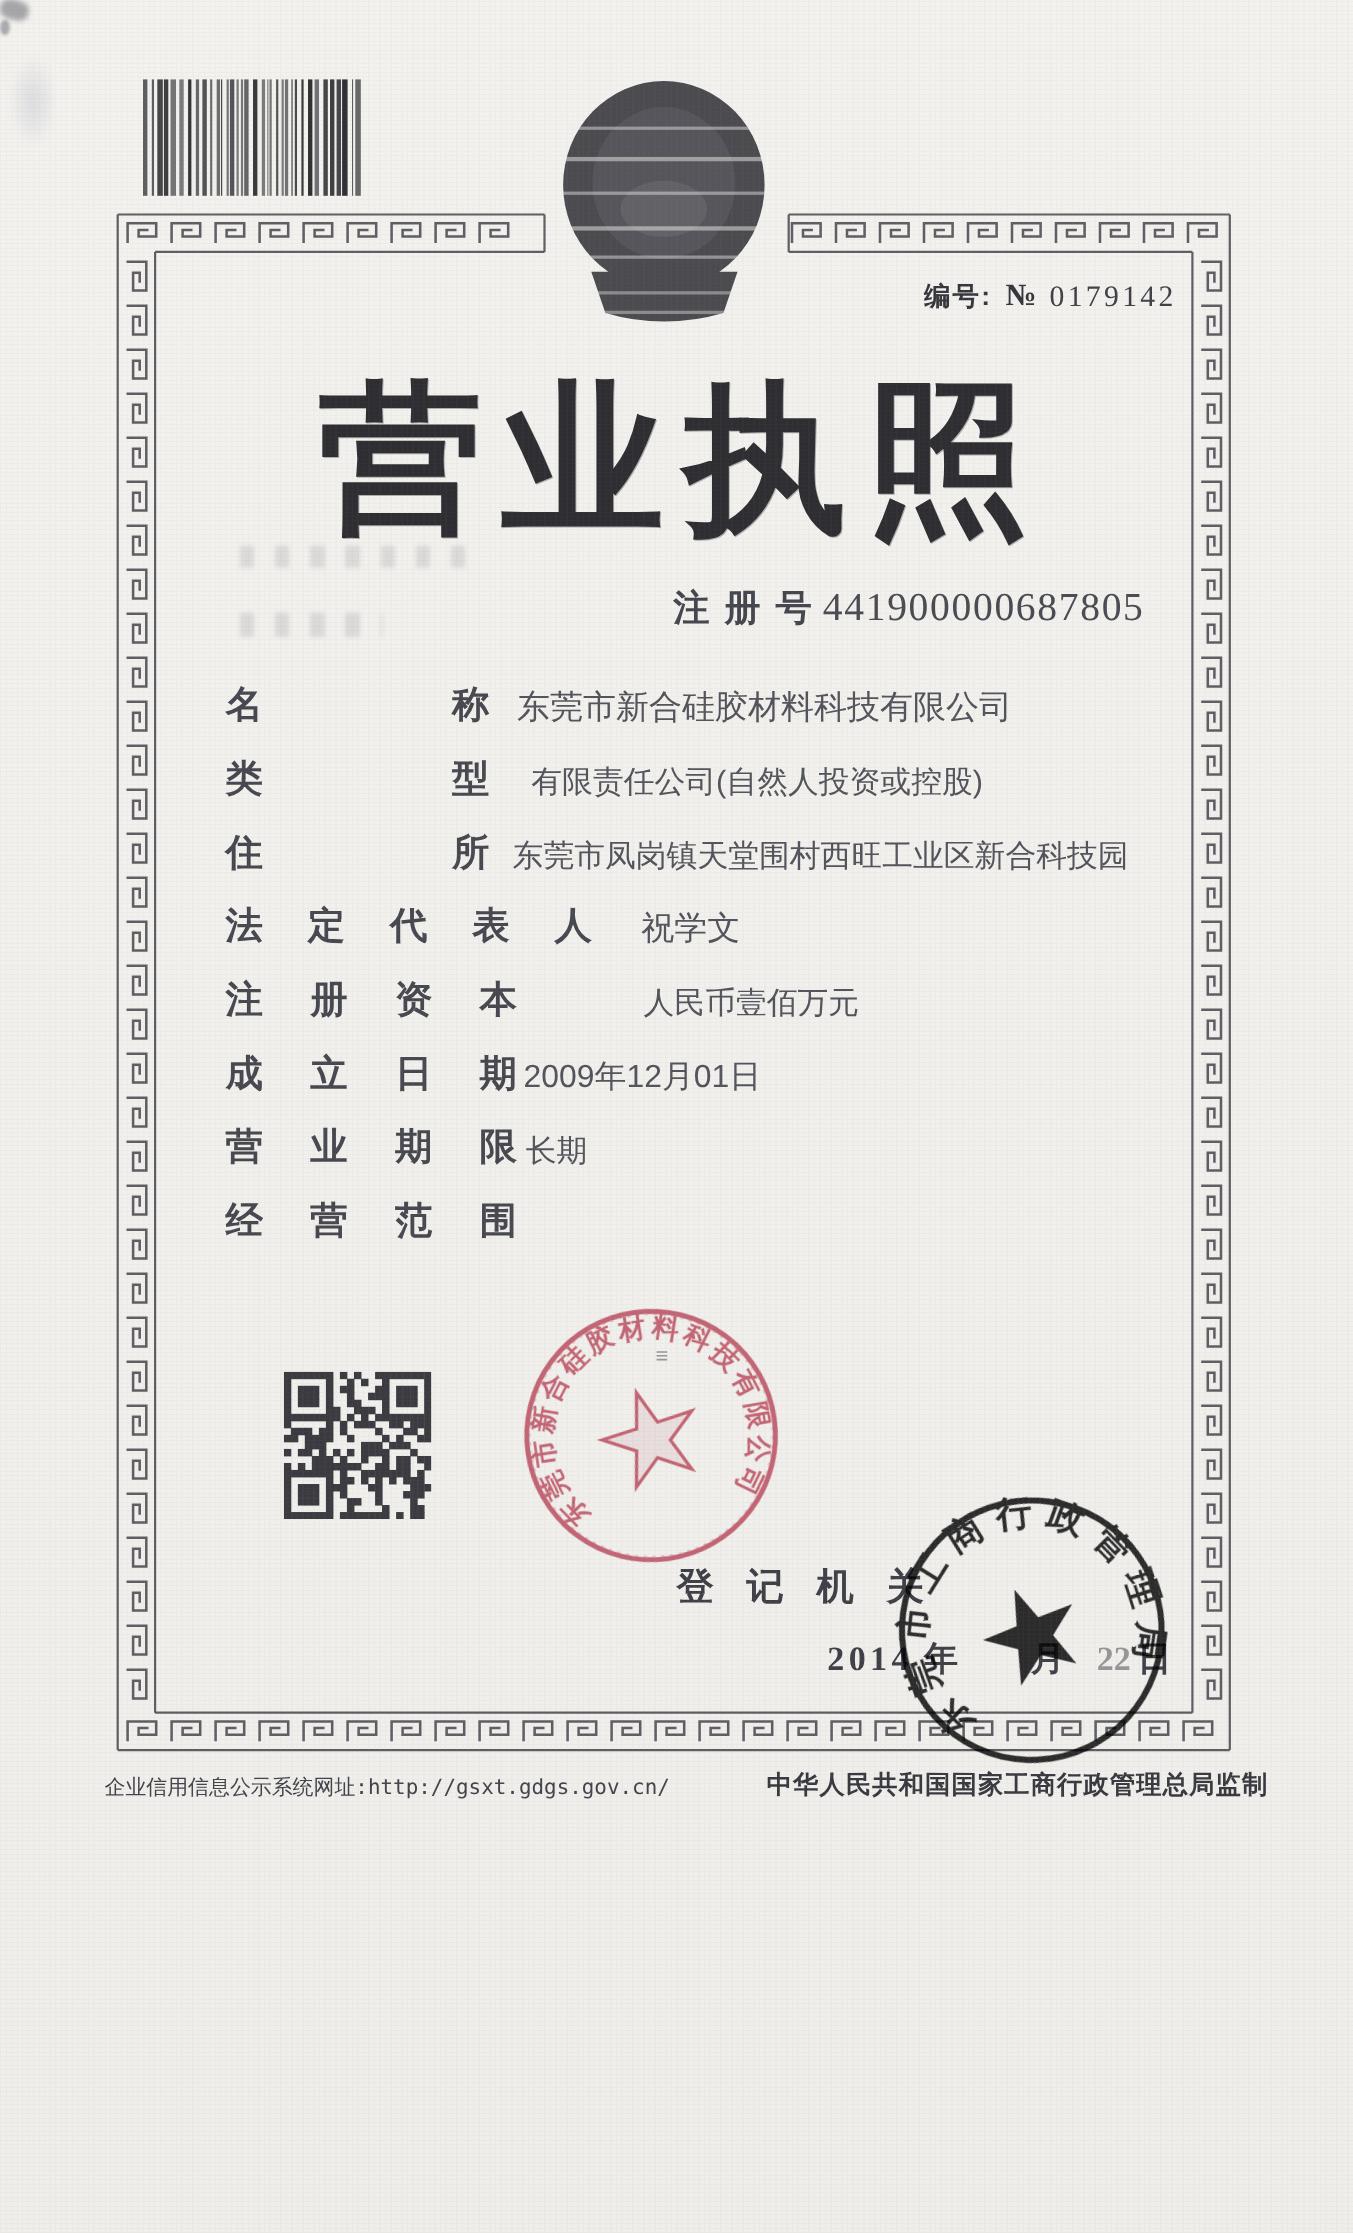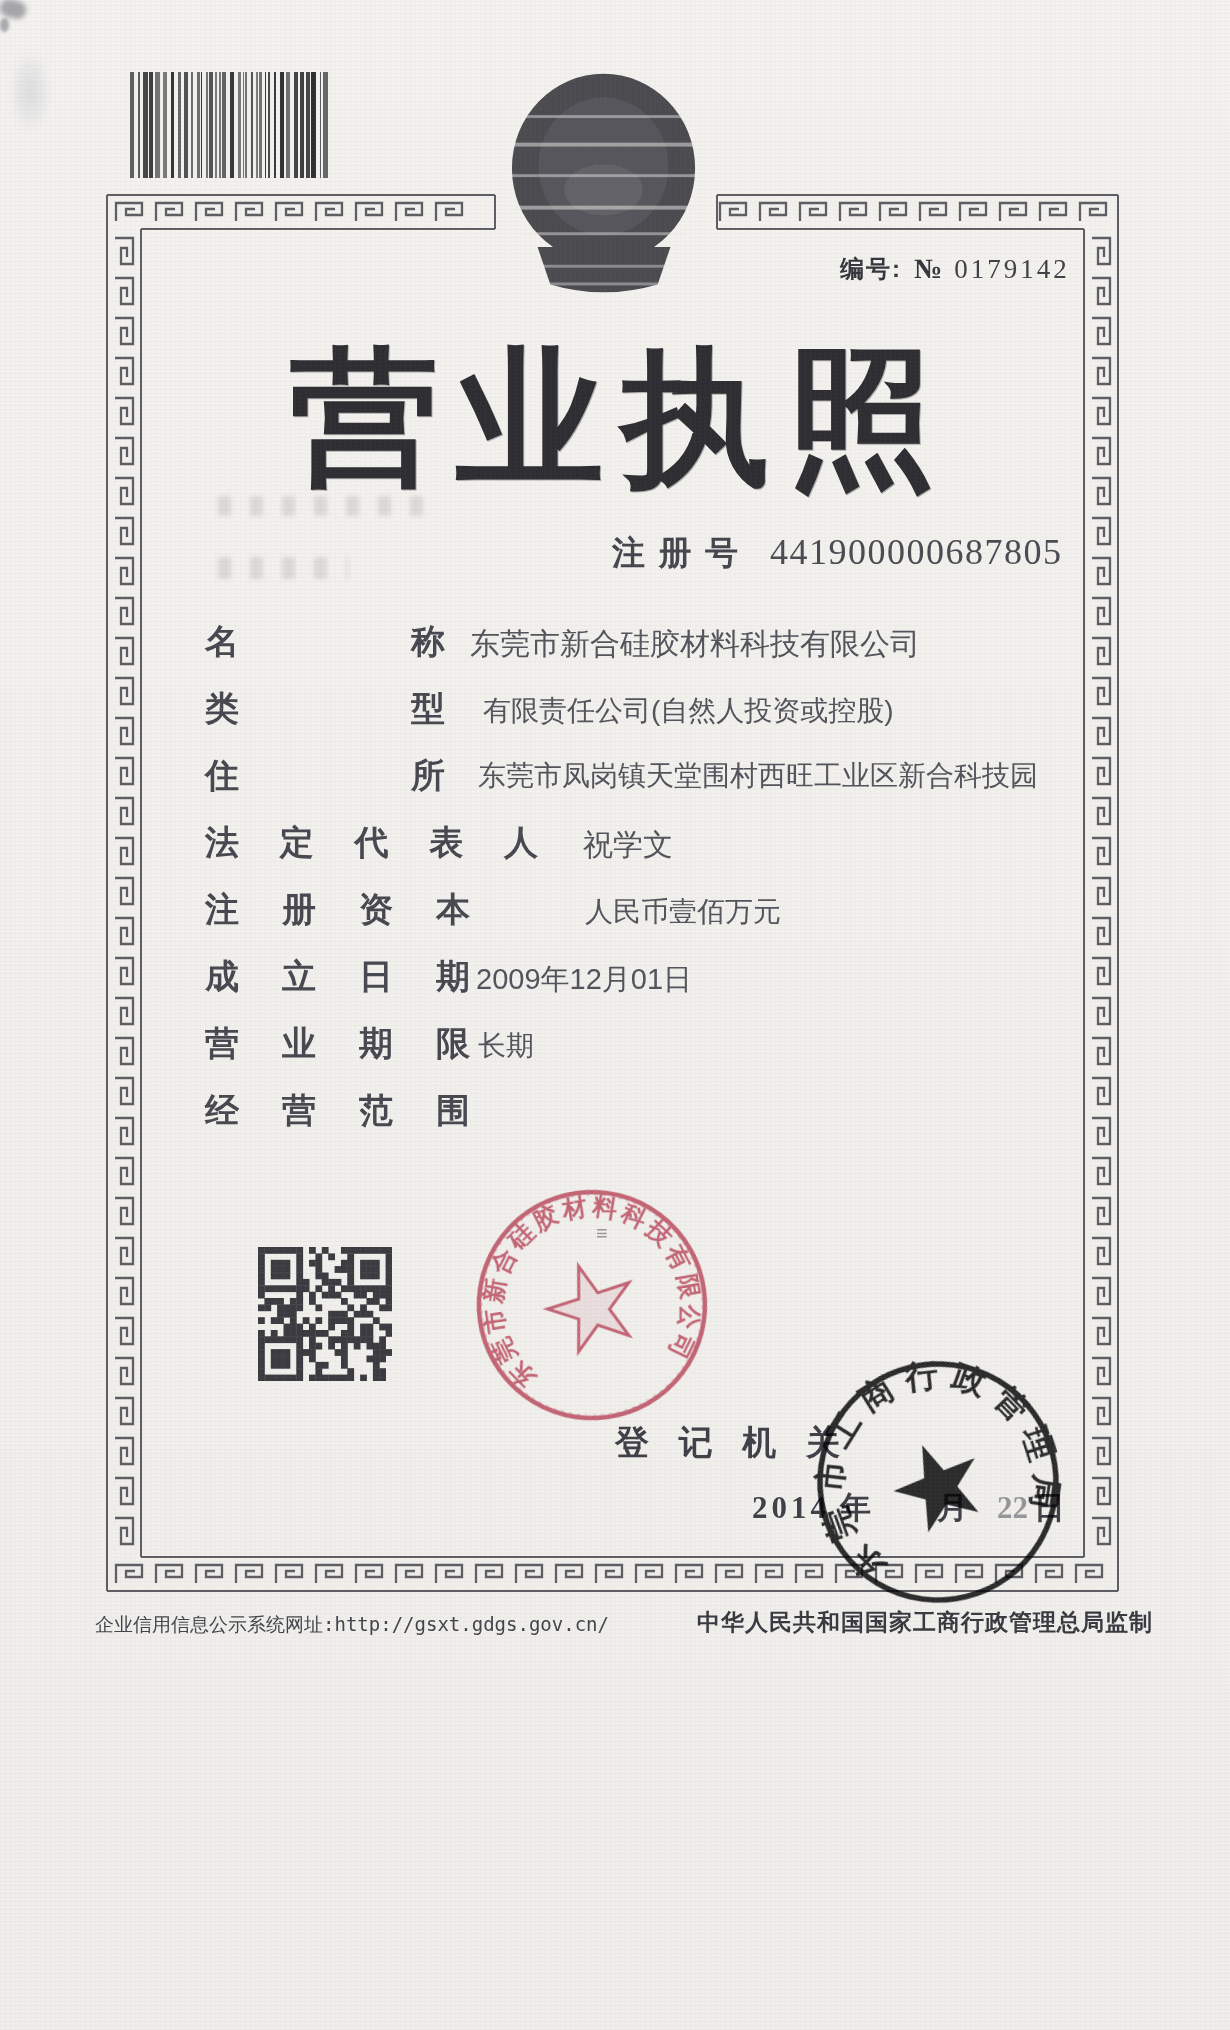--- a/index.html
+++ b/index.html
@@ -18,32 +18,32 @@
   .serial .lab{font-size:24px;letter-spacing:2px;font-weight:600;}
   .serial .numero{font-family:"Liberation Serif",serif;font-size:28px;font-weight:800;}
   .serial .num{font-family:"Liberation Serif",serif;font-size:27px;letter-spacing:3px;color:#3f3f46;}
   
   .title{position:absolute;left:290px;top:338px;width:645px;display:flex;justify-content:space-between;
     font-size:148px;line-height:160px;font-weight:900;color:#2d2d32;
     text-shadow:1px 1px 0 rgba(45,45,50,.35);}
   
   .regno{position:absolute;left:612px;top:531px;display:flex;align-items:baseline;}
   .regno .lab{display:flex;justify-content:space-between;width:126px;font-size:33px;font-weight:700;color:#45454d;}
-  .regno .num{margin-left:32px;font-family:"Liberation Serif",serif;font-size:36px;letter-spacing:1.5px;color:#4a4a52;}
+  .regno .num{margin-left:10px;font-family:"Liberation Serif",serif;font-size:36px;letter-spacing:1.5px;color:#4a4a52;}
   
   .fields{position:absolute;left:205px;top:620px;width:910px;}
   .field-row{display:flex;align-items:flex-start;min-height:67px;}
   .field-label{display:flex;justify-content:space-between;font-size:34px;line-height:42px;font-weight:700;color:#47474f;flex:0 0 auto;}
   .field-value{padding-top:6px;font-size:28px;line-height:36px;color:#53535b;}
   .r1 .field-label,.r2 .field-label,.r3 .field-label{width:240px;}
   .r4 .field-label{width:333px;}
   .r5 .field-label,.r6 .field-label,.r7 .field-label,.r8 .field-label{width:265px;}
   .r1 .field-value{margin-left:25px;font-size:30px;}
   .r2 .field-value{margin-left:38px;}
-  .r3 .field-value{margin-left:33px;font-family:Liberation Mono, monospace;}
+  .r3 .field-value{margin-left:21px;}
   .r4 .field-value{margin-left:45px;font-size:30px;}
   .r5 .field-value{margin-left:115px;}
   .r6 .field-value{margin-left:6px;font-size:29px;}
   .r7 .field-value{margin-left:8px;}
   .r8 .field-value{margin-left:0;width:645px;font-size:24.5px;line-height:35px;text-align:justify;color:#55555d;}
   .end-mark{position:absolute;left:596px;top:1222px;font-size:20px;color:#6a6a72;opacity:.65;letter-spacing:-2px;}
   
   .qr{position:absolute;left:258px;top:1247px;width:134px;height:134px;filter:blur(.3px);}
   
   .seal-red{position:absolute;left:455px;top:1168px;width:275px;height:275px;transform:rotate(-8deg);opacity:.88;mix-blend-mode:multiply;filter:blur(.3px);}

